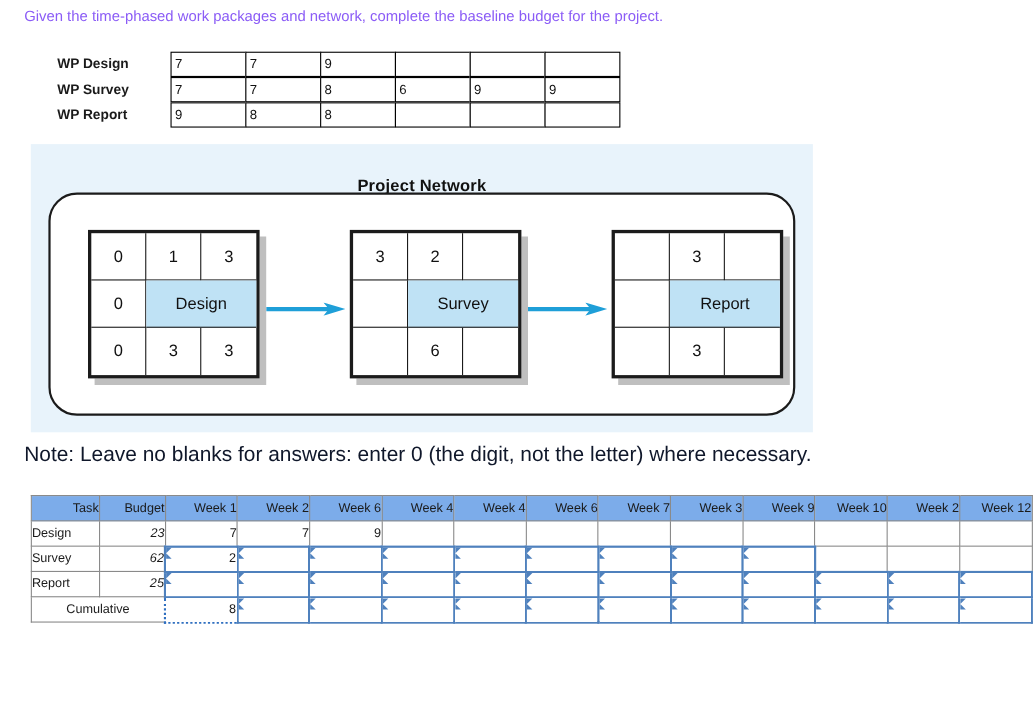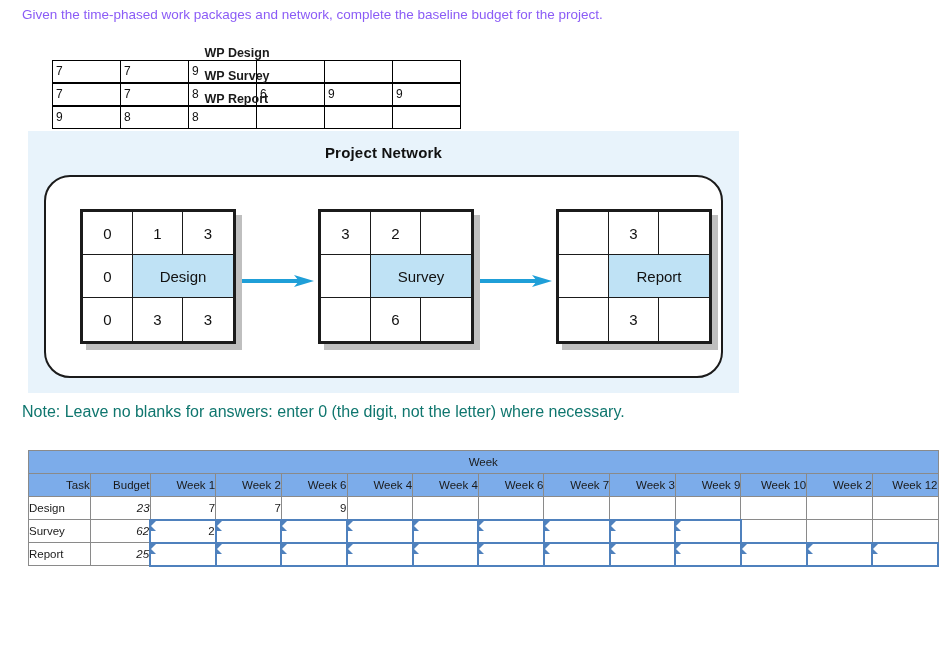--- a/index.html
+++ b/index.html
@@ -29,21 +29,20 @@
   
   .wp-wrap {
     position: absolute;
     left: 52px;
     top: 46px;
   }
   .wp-row {
     display: flex;
     align-items: center;
     height: 23px;
-    flex-direction: column;
   }
   .wp-label {
     width: 103px;
     text-align: left;
     font-size: 12.5px;
     font-weight: bold;
     color: #1a1a1a;
     padding-right: 8px;
     box-sizing: border-box;
   }
@@ -72,21 +71,21 @@
     width: 711px;
     height: 262px;
     background: #e8f3fb;
     box-sizing: border-box;
   }
   .network-title {
     text-align: center;
     font-size: 15px;
     font-weight: bold;
     color: #111;
-    padding-top: 13px;
+    padding-top: 30px;
     letter-spacing: 0.2px;
   }
   .network-frame {
     position: absolute;
     left: 16px;
     top: 44px;
     width: 679px;
     height: 203px;
     border: 2.5px solid #1b1b1b;
     border-radius: 26px;
@@ -165,22 +164,22 @@
   }
   .arrow-1 { left: 196px; }
   .arrow-2 { left: 434px; }
   .arrow svg { display: block; }
 
   
   .note {
     position: absolute;
     left: 22px;
     top: 403px;
-    font-size: 16px;
-    color: #0f766e;
+    font-size: 19px;
+    color: #0f172a;
     white-space: nowrap;
   }
 
   
   .budget-wrap {
     position: absolute;
     left: 28px;
     top: 450px;
   }
   table.budget {
@@ -369,23 +368,20 @@
         <col style="width:66px">
       <col style="width:66px">
         <col style="width:66px">
         <col style="width:66px">
       <col style="width:66px">
         <col style="width:66px">
         <col style="width:66px">
     </colgroup>
     <thead>
       <tr>
-        <th class="hdr-week" colspan="14">Week</th>
-      </tr>
-      <tr>
         <th class="hdr-col">Task</th>
         <th class="hdr-col">Budget</th>
         <th class="hdr-col">Week 1</th>
         <th class="hdr-col">Week 2</th>
         <th class="hdr-col">Week 6</th>
         <th class="hdr-col">Week 4</th>
         <th class="hdr-col">Week 4</th>
         <th class="hdr-col">Week 6</th>
         <th class="hdr-col">Week 7</th>
         <th class="hdr-col">Week 3</th>
@@ -442,16 +438,31 @@
         <td class="c-week inp"></td>
         <td class="c-week inp"></td>
         <td class="c-week inp"></td>
         <td class="c-week inp"></td>
         <td class="c-week inp"></td>
         <td class="c-week inp"></td>
         <td class="c-week inp"></td>
       </tr>
 
 
+      <tr>
+        <td class="cumulative-label" colspan="2">Cumulative</td>
+        <td class="c-week inp focused">8</td>
+        <td class="c-week inp"></td>
+        <td class="c-week inp"></td>
+        <td class="c-week inp"></td>
+        <td class="c-week inp"></td>
+        <td class="c-week inp"></td>
+        <td class="c-week inp"></td>
+        <td class="c-week inp"></td>
+        <td class="c-week inp"></td>
+        <td class="c-week inp"></td>
+        <td class="c-week inp"></td>
+        <td class="c-week inp"></td>
+      </tr>
 
     </tbody>
   </table>
 </div>
 
 </body></html>

